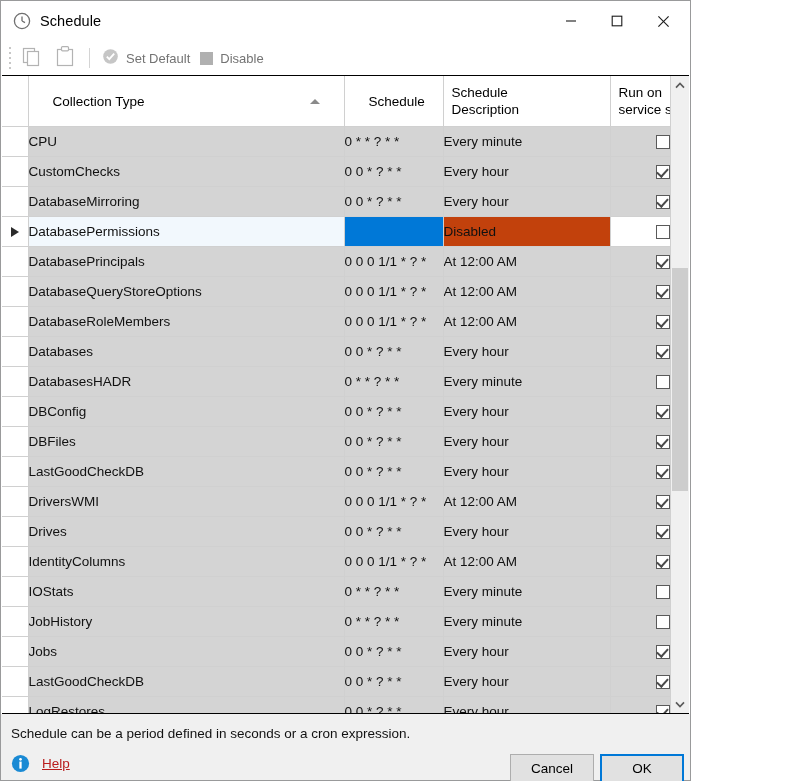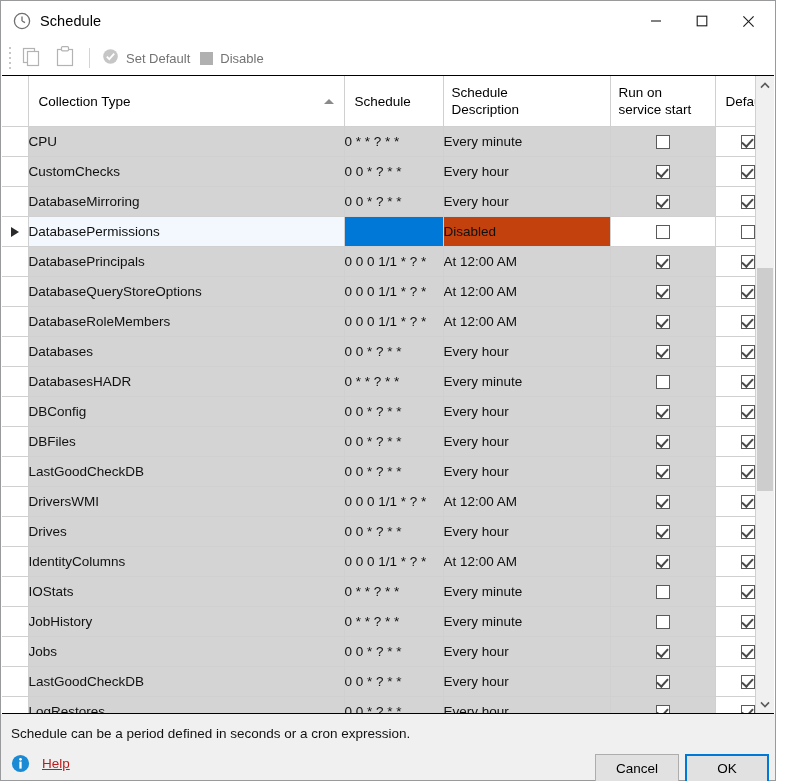--- a/index.html
+++ b/index.html
@@ -4,21 +4,21 @@
 <style>
   html, body {
     margin: 0; padding: 0;
     width: 800px; height: 781px;
     background: #ffffff;
     font-family: "Liberation Sans", sans-serif;
     overflow: hidden;
   }
   #window {
     position: relative;
-    width: 776px; height: 781px;
+    width: 691px; height: 781px;
     box-sizing: border-box;
     border: 1px solid #999a9b;
     background: #ffffff;
     display: flex;
     flex-direction: column;
   }
 
   
   #titlebar {
     height: 40px;
@@ -90,21 +90,21 @@
   table.grid thead th {
     background: #ffffff;
     color: #000000;
     font-weight: normal;
     vertical-align: middle;
     height: 50px;
     text-align: left;
     position: relative;
     border-bottom: 1px solid #d0d0d0;
   }
-  .th-inner { padding: 0 10px; display: flex; align-items: center; }
+  .th-inner { padding: 0 24px; display: flex; align-items: center; }
   .th-inner.two-line { display: block; padding: 0 8px; line-height: 17px; }
   .sort-asc {
     width: 0; height: 0; margin-left: auto;
     border-left: 5px solid transparent;
     border-right: 5px solid transparent;
     border-bottom: 5px solid #8a8a8a;
   }
   table.grid tbody tr { height: 30px; }
   td.rowhdr { width: 26px; background: #ffffff; text-align: center; vertical-align: middle; }
   .row-marker {

